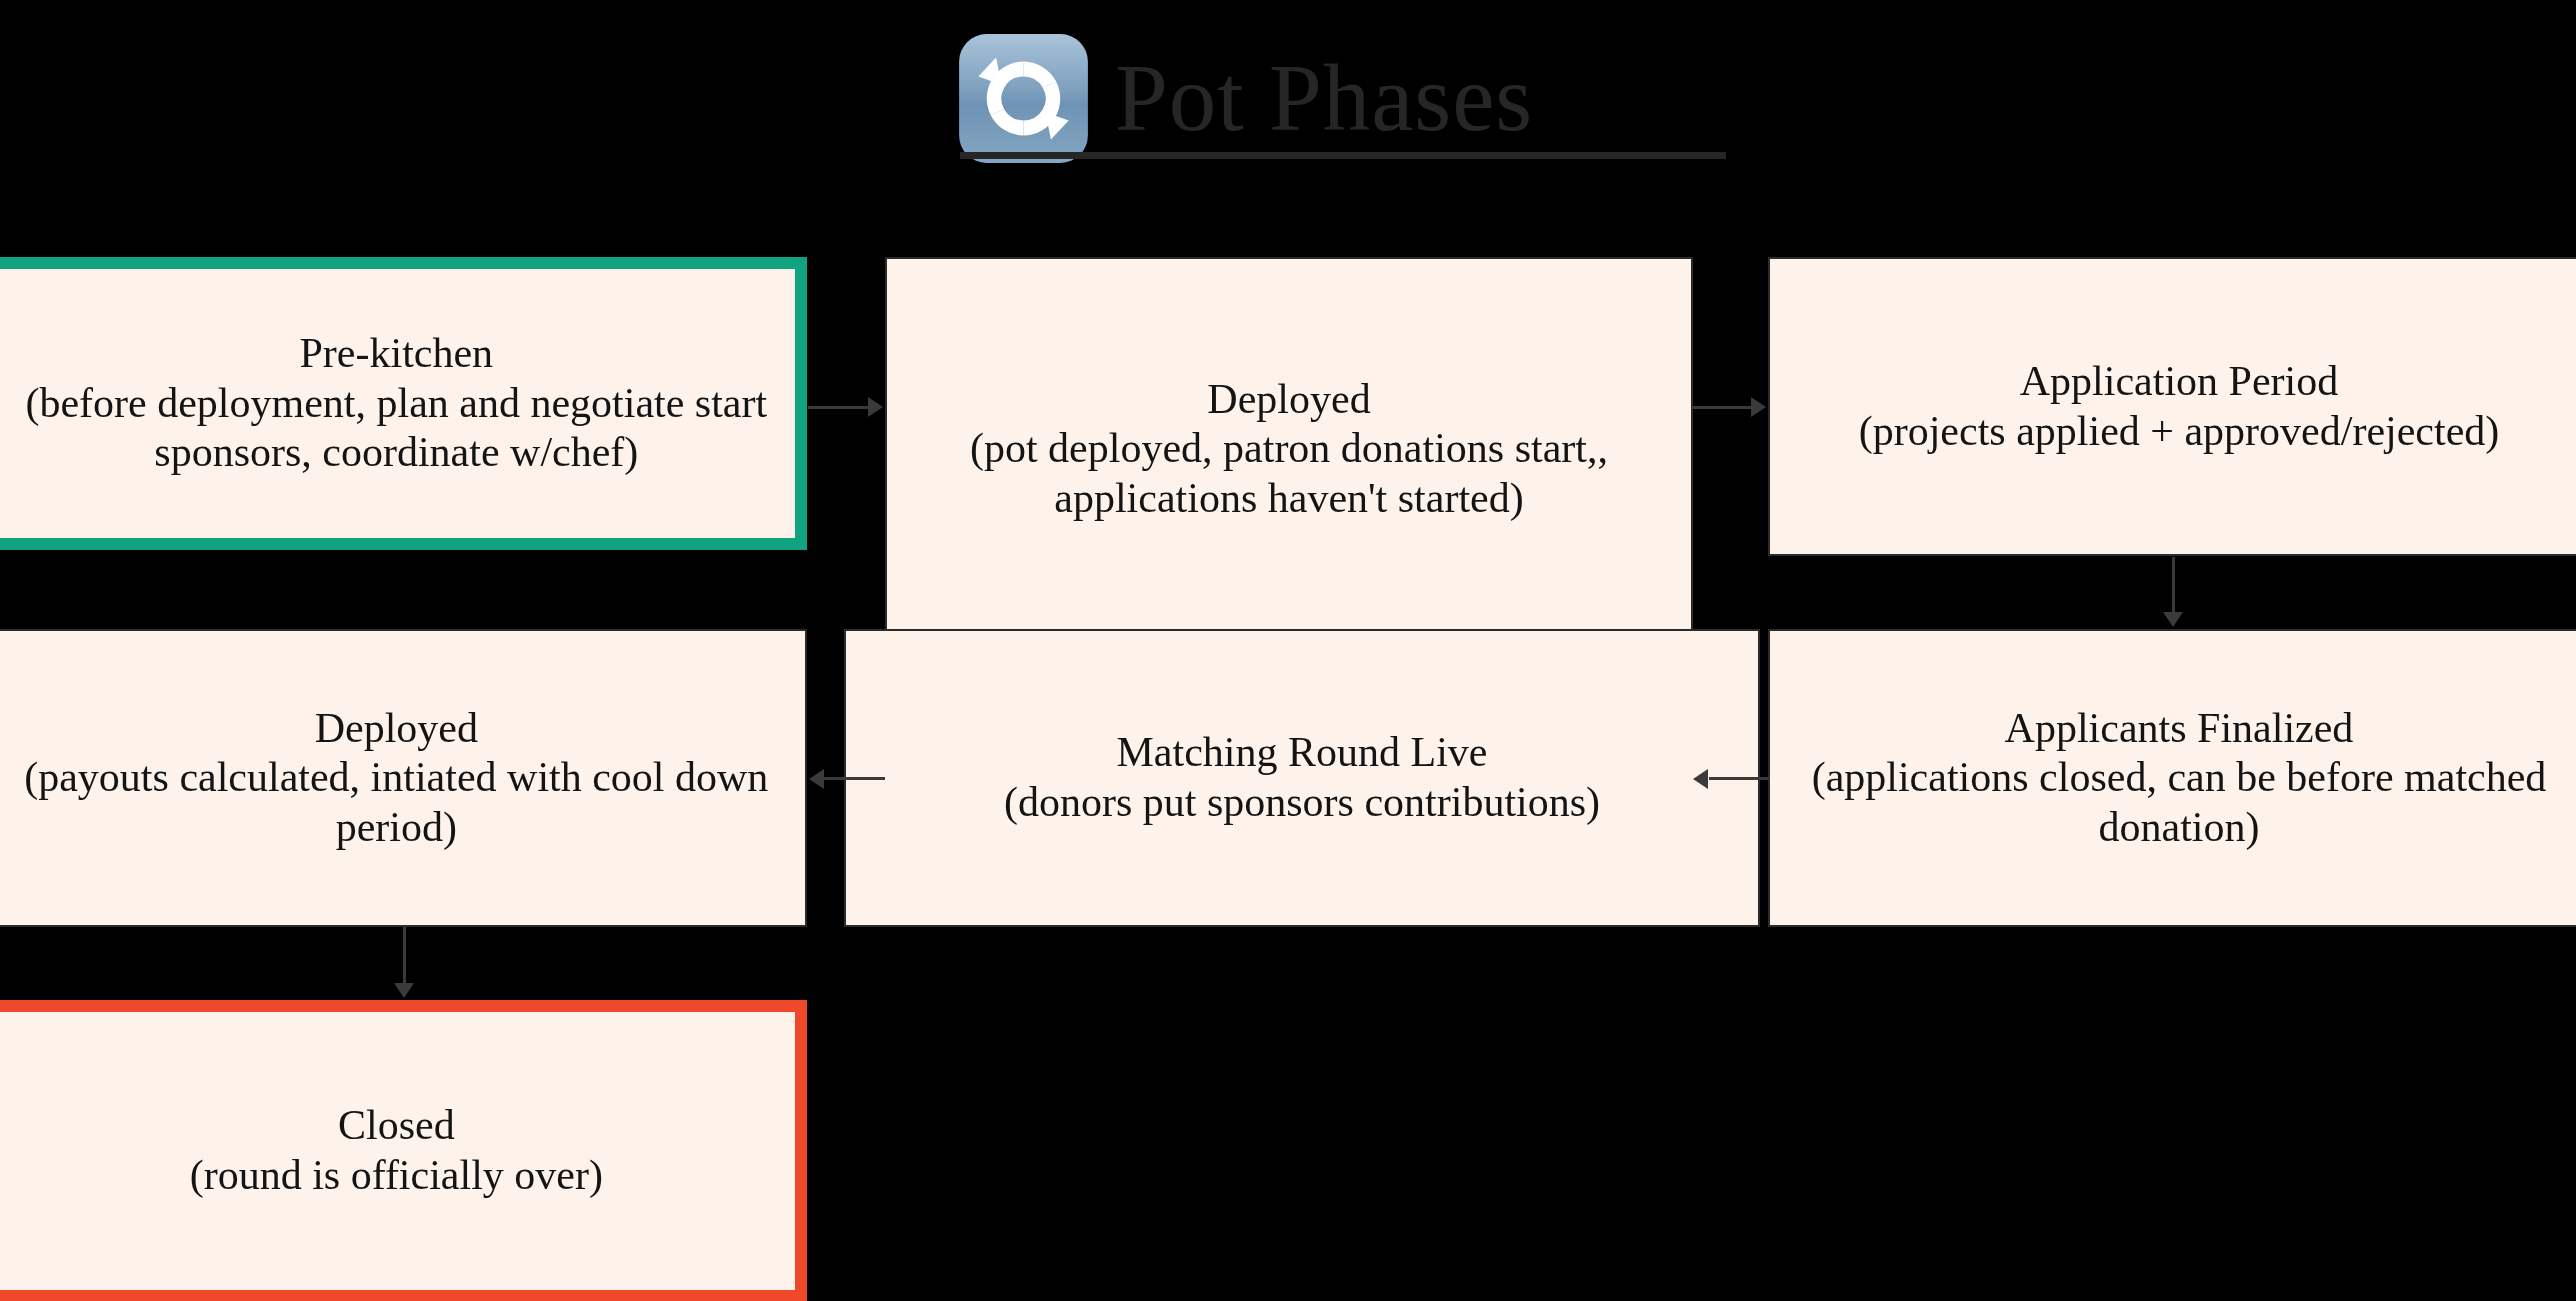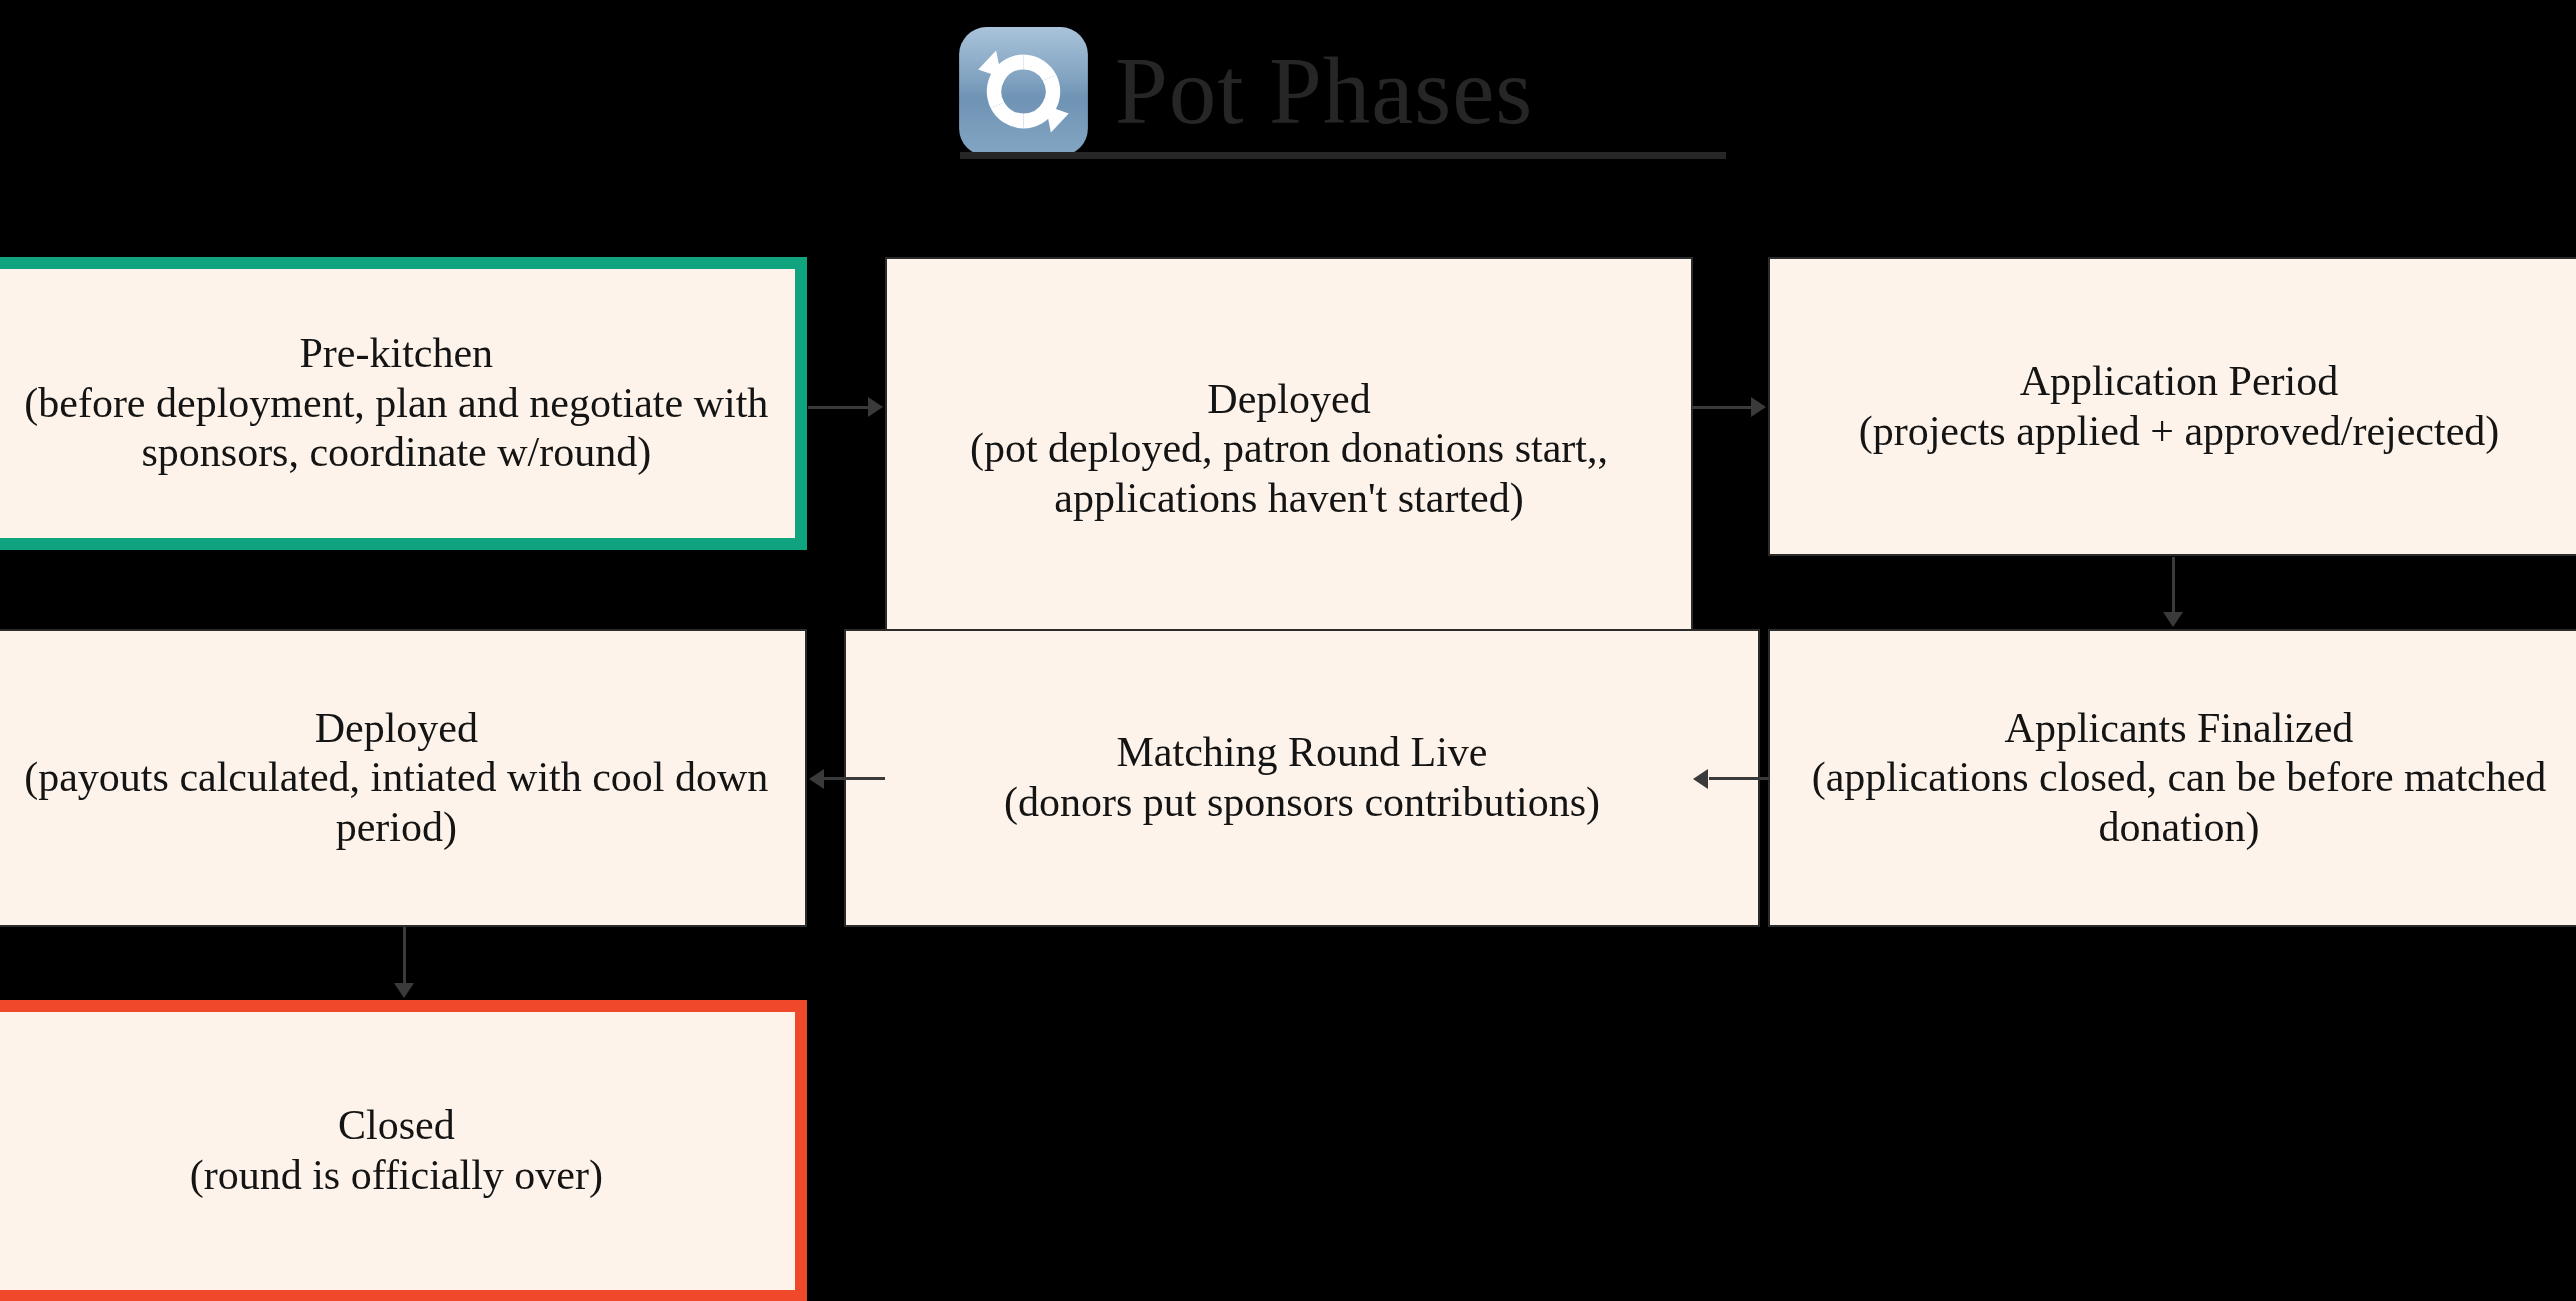--- a/index.html
+++ b/index.html
@@ -14,21 +14,21 @@
     height: 1301px;
     background: #000000;
     overflow: hidden;
     font-family: "Liberation Serif", "DejaVu Serif", serif;
   }
 
   
   .title-wrap {
     position: absolute;
     left: 952px;
-    top: 13px;
+    top: 20px;
     width: 788px;
     height: 156px;
     display: flex;
     flex-direction: row;
     align-items: center;
     justify-content: flex-start;
   }
   .title-icon {
     width: 143px;
     height: 137px;
@@ -137,21 +137,21 @@
       <path d="M26 62 a27 27 0 0 1 24 -39 l0 11 a16 16 0 0 0 -14 24 z" fill="#ffffff"></path>
       <polygon points="30,20 17,34 34,40" fill="#ffffff"></polygon>
       <polygon points="70,80 83,66 66,60" fill="#ffffff"></polygon>
     </svg>
     <div class="title-text">Pot Phases</div>
   </div>
   <div class="title-underline"></div>
 
   <div class="node teal" id="n-pre-kitchen" style="left:-14.7px; top:257px; width:822px; height:293px;">
     <div class="nd-title">Pre-kitchen</div>
-    <div class="nd-desc">(before deployment, plan and negotiate with sponsors, coordinate w/round)</div>
+    <div class="nd-desc">(before deployment, plan and negotiate start sponsors, coordinate w/chef)</div>
   </div>
 
   <div class="node plain" id="n-deployed" style="left:885px; top:257px; width:808px; height:384px;">
     <div class="nd-title">Deployed</div>
     <div class="nd-desc">(pot deployed, patron donations start,, applications haven't started)</div>
   </div>
 
   <div class="node plain" id="n-application-period" style="left:1768px; top:257px; width:822px; height:299px;">
     <div class="nd-title">Application Period</div>
     <div class="nd-desc">(projects applied + approved/rejected)</div>

